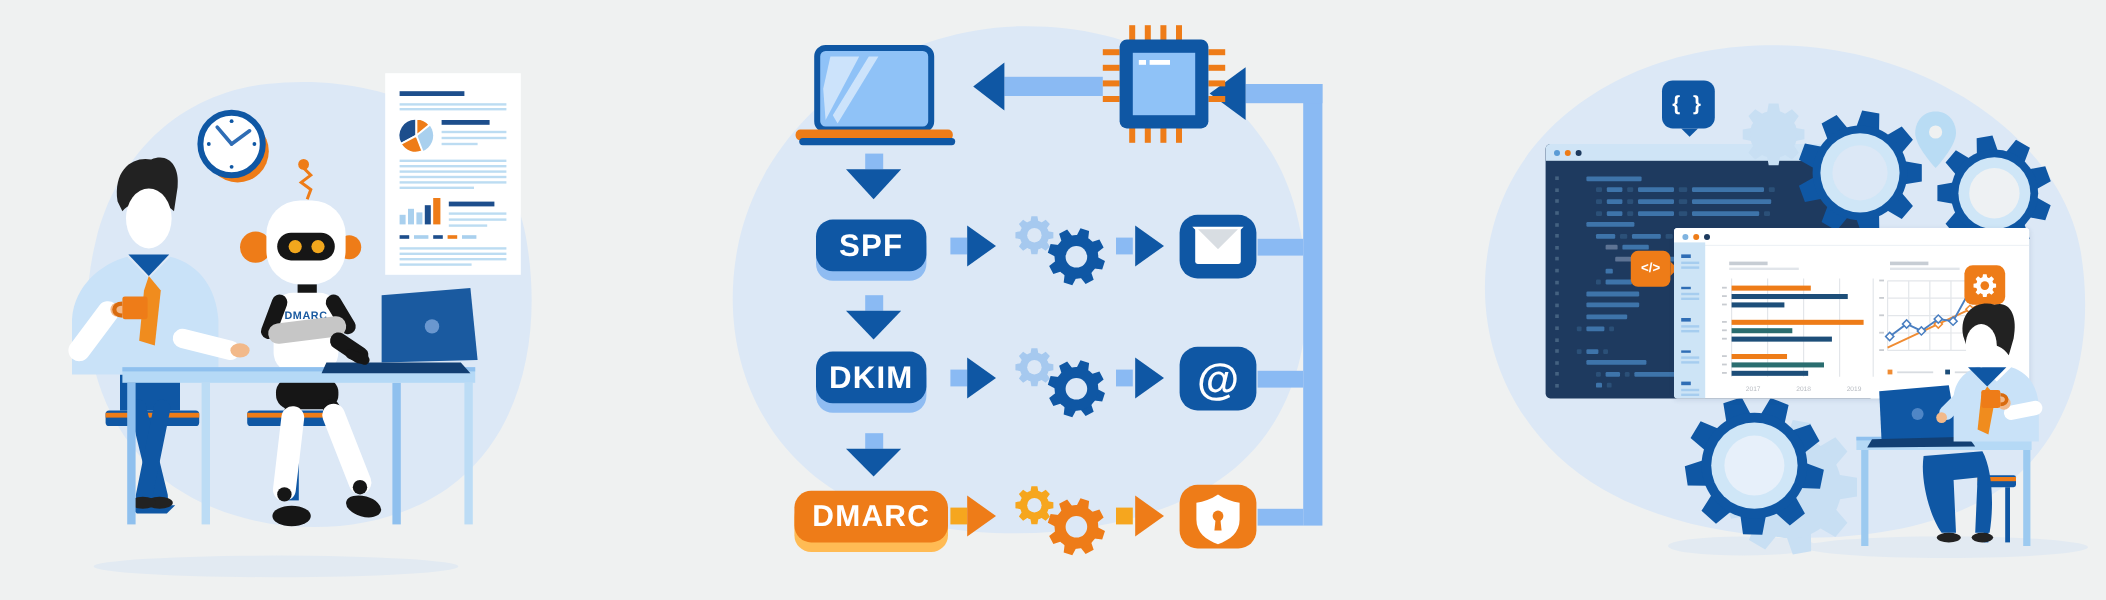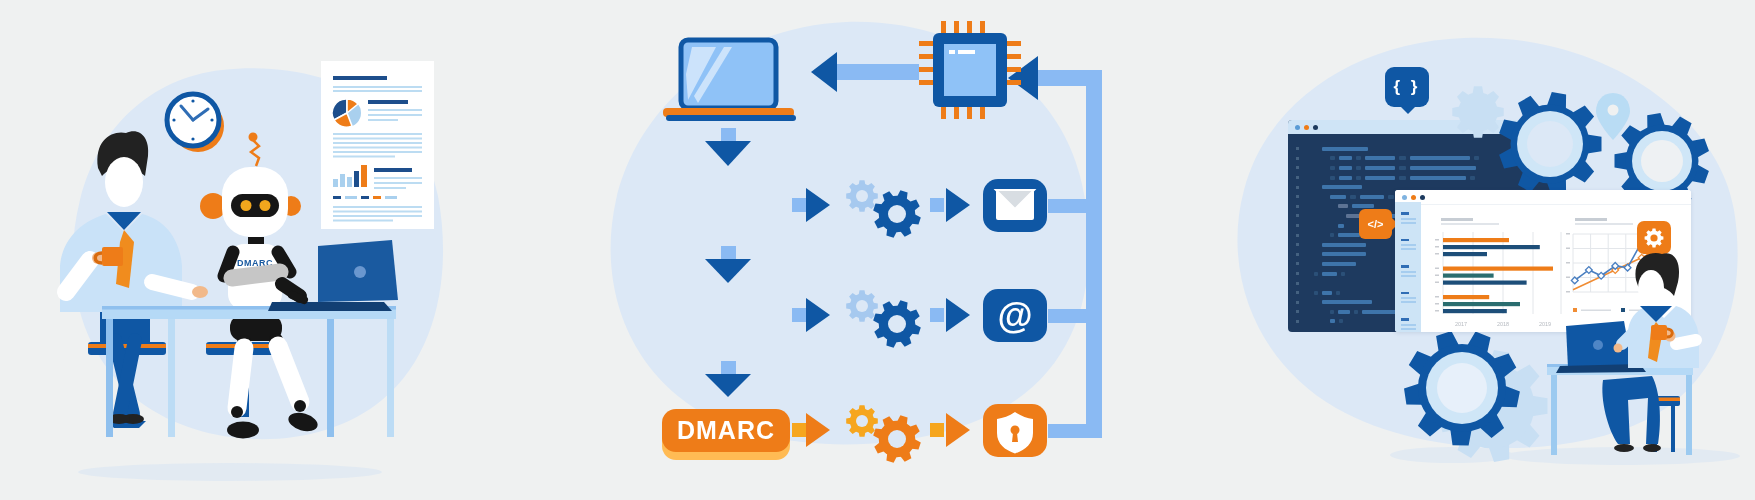--- a/index.html
+++ b/index.html
@@ -301,20 +301,22 @@
       <circle cx="897" cy="324" r="18.240000000000002" fill="#0f57a4"></circle>
       <circle cx="897" cy="324" r="9" fill="#dce8f6"></circle>
       <path d="M873.4,417.7 L877.8,418.5 L877.8,423.5 L873.4,424.3 L872.4,426.7 L874.9,430.4 L871.4,433.9 L867.7,431.4 L865.3,432.4 L864.5,436.8 L859.5,436.8 L858.7,432.4 L856.3,431.4 L852.6,433.9 L849.1,430.4 L851.6,426.7 L850.6,424.3 L846.2,423.5 L846.2,418.5 L850.6,417.7 L851.6,415.3 L849.1,411.6 L852.6,408.1 L856.3,410.6 L858.7,409.6 L859.5,405.2 L864.5,405.2 L865.3,409.6 L867.7,410.6 L871.4,408.1 L874.9,411.6 L872.4,415.3 Z" fill="#f6a61e"></path>
       <circle cx="862" cy="421" r="12.16" fill="#f6a61e"></circle>
       <circle cx="862" cy="421" r="6" fill="#dce8f6"></circle>
       <path d="M914.8,439.3 L920.8,442.4 L918.5,449.6 L911.8,448.8 L909.3,451.8 L911.4,458.2 L904.7,461.7 L900.6,456.4 L896.7,456.8 L893.6,462.8 L886.4,460.5 L887.2,453.8 L884.2,451.3 L877.8,453.4 L874.3,446.7 L879.6,442.6 L879.2,438.7 L873.2,435.6 L875.5,428.4 L882.2,429.2 L884.7,426.2 L882.6,419.8 L889.3,416.3 L893.4,421.6 L897.3,421.2 L900.4,415.2 L907.6,417.5 L906.8,424.2 L909.8,426.7 L916.2,424.6 L919.7,431.3 L914.4,435.4 Z" fill="#ee7c18"></path>
       <circle cx="897" cy="439" r="18.240000000000002" fill="#ee7c18"></circle>
       <circle cx="897" cy="439" r="9" fill="#dce8f6"></circle>
     </svg>
 
+  <div class="pill" id="pill-spf">SPF</div>
+  <div class="pill" id="pill-dkim">DKIM</div>
   <div class="pill" id="pill-dmarc">DMARC</div>
 
   <svg id="svg-right-back" class="layer" viewBox="0 0 1755 500">
     <path d="M1464 38 C1360 42 1268 98 1244 190 C1222 272 1256 362 1336 408 C1420 456 1560 462 1646 420 C1722 382 1748 296 1734 210 C1718 114 1600 32 1464 38 Z" fill="#dce8f6"></path>
     <ellipse cx="1622" cy="456" rx="118" ry="9" fill="#e2eaf2"></ellipse>
     <ellipse cx="1452" cy="455" rx="62" ry="8" fill="#e2eaf2"></ellipse>
   <path d="M1532.1,395.7 L1547.5,398.2 L1547.5,413.8 L1532.1,416.3 L1529.4,423.9 L1539.5,435.7 L1529.5,447.6 L1516.1,439.7 L1509.1,443.7 L1509.3,459.3 L1494.0,462.0 L1488.8,447.3 L1480.9,445.9 L1471.0,457.9 L1457.5,450.1 L1463.0,435.6 L1457.8,429.4 L1442.6,432.3 L1437.2,417.6 L1450.8,410.0 L1450.8,402.0 L1437.2,394.4 L1442.6,379.7 L1457.8,382.6 L1463.0,376.4 L1457.5,361.9 L1471.0,354.1 L1480.9,366.1 L1488.8,364.7 L1494.0,350.0 L1509.3,352.7 L1509.1,368.3 L1516.1,372.3 L1529.5,364.4 L1539.5,376.3 L1529.4,388.1 Z" fill="#c8dff3"></path>
       <circle cx="1492" cy="406" r="42.56" fill="#c8dff3"></circle>
       <path d="M1504.9,385.8 L1519.9,391.5 L1516.7,407.3 L1500.6,406.7 L1496.3,413.9 L1504.1,427.9 L1491.5,438.0 L1479.6,427.2 L1471.6,429.8 L1468.6,445.6 L1452.5,445.2 L1450.3,429.3 L1442.5,426.2 L1430.0,436.4 L1417.9,425.7 L1426.5,412.1 L1422.5,404.7 L1406.4,404.5 L1404.0,388.5 L1419.3,383.6 L1421.0,375.4 L1408.8,364.9 L1417.2,351.1 L1432.1,357.2 L1438.7,352.0 L1436.1,336.1 L1451.4,331.0 L1458.9,345.2 L1467.3,345.4 L1475.5,331.6 L1490.5,337.5 L1487.1,353.2 L1493.4,358.8 L1508.6,353.5 L1516.3,367.6 L1503.6,377.5 Z" fill="#0f57a4"></path>
       <circle cx="1462" cy="388" r="44.08" fill="#0f57a4"></circle>

